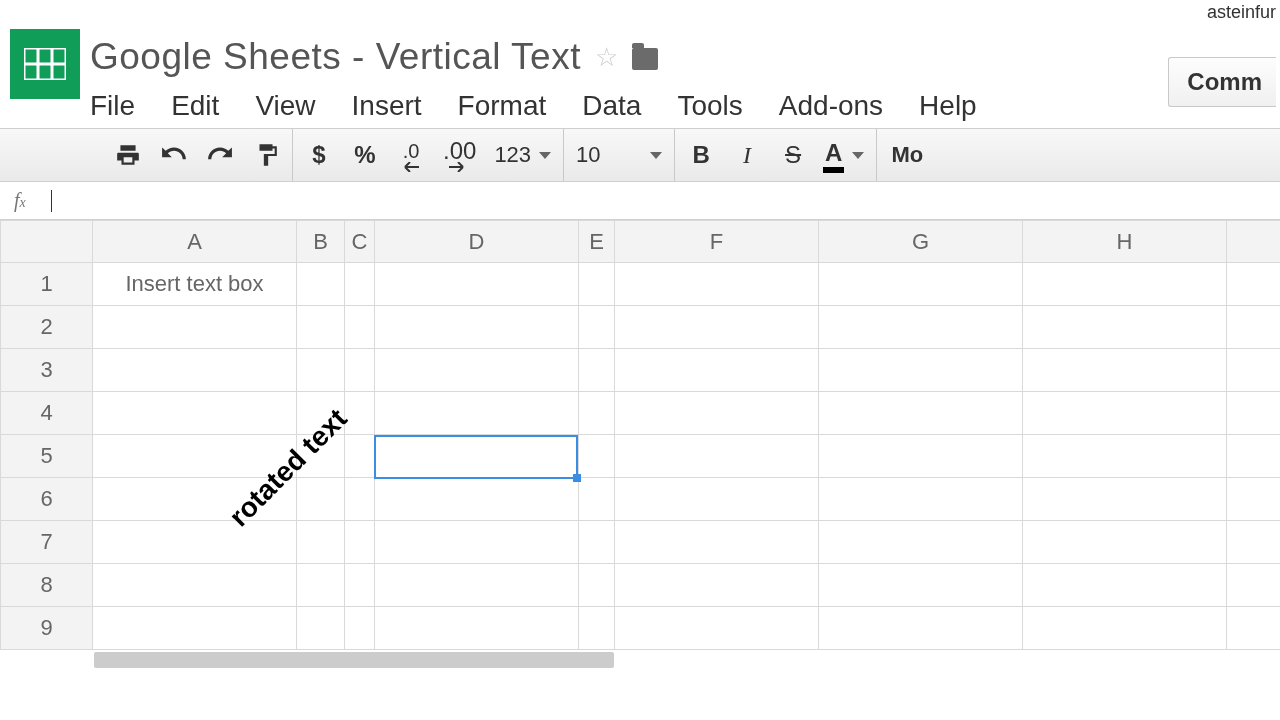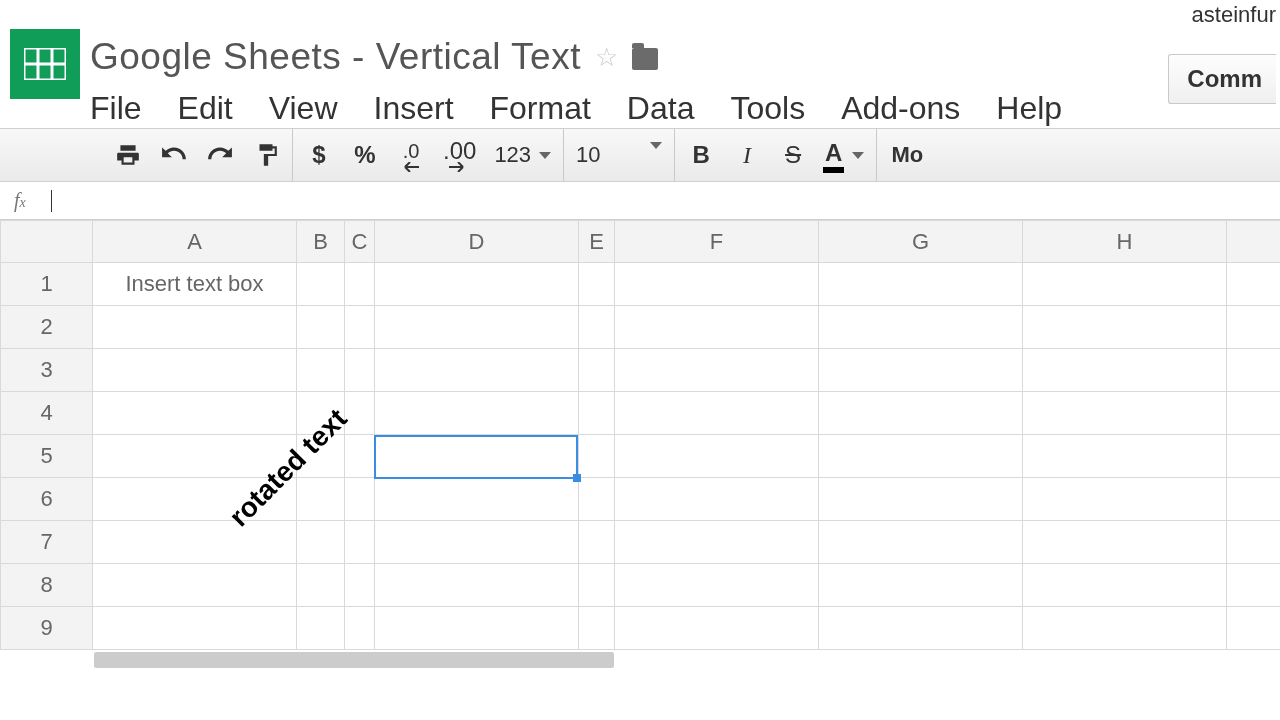--- a/index.html
+++ b/index.html
@@ -57,39 +57,39 @@
     content: "";
     position: absolute;
     top: -5px; left: 0;
     width: 12px; height: 5px;
     background: #6b6b6b;
     border-radius: 2px 2px 0 0;
   }
   .menu-row {
     display: flex;
     gap: 36px;
-    font-size: 32px;
+    font-size: 28px;
     color: #333;
     align-items: center;
   }
   .menu-item { cursor: default; }
   .save-status {
     color: #777;
     white-space: nowrap;
     overflow: hidden;
     text-overflow: ellipsis;
     max-width: 246px;
   }
   .user-col {
     position: absolute;
     right: 0; top: 2px;
     text-align: right;
     padding-right: 4px;
   }
-  .user-name { font-size: 22px; color: #333; margin-bottom: 26px; }
+  .user-name { font-size: 18px; color: #333; margin-bottom: 34px; }
   .comments-btn {
     display: inline-block;
     background: linear-gradient(#fdfdfd,#f0f0f0);
     border: 1px solid #c9c9c9;
     border-right: none;
     border-radius: 3px 0 0 3px;
     padding: 10px 14px 10px 18px;
     font-size: 24px;
     font-weight: bold;
     color: #333;
@@ -124,21 +124,21 @@
   }
   .tbtn svg { width: 26px; height: 26px; }
   .font-select {
     display: flex; align-items: center; justify-content: space-between;
     width: 180px;
     font-weight: bold;
     font-size: 22px;
     color: #333;
   }
   .fs-select {
-    display: flex; justify-content: space-between;
+    display: flex; align-items: center; justify-content: space-between;
     width: 86px;
     font-size: 22px;
     color: #333;
   }
   .caret {
     width: 0; height: 0;
     border-left: 6px solid transparent;
     border-right: 6px solid transparent;
     border-top: 7px solid #666;
     margin-left: 8px;

